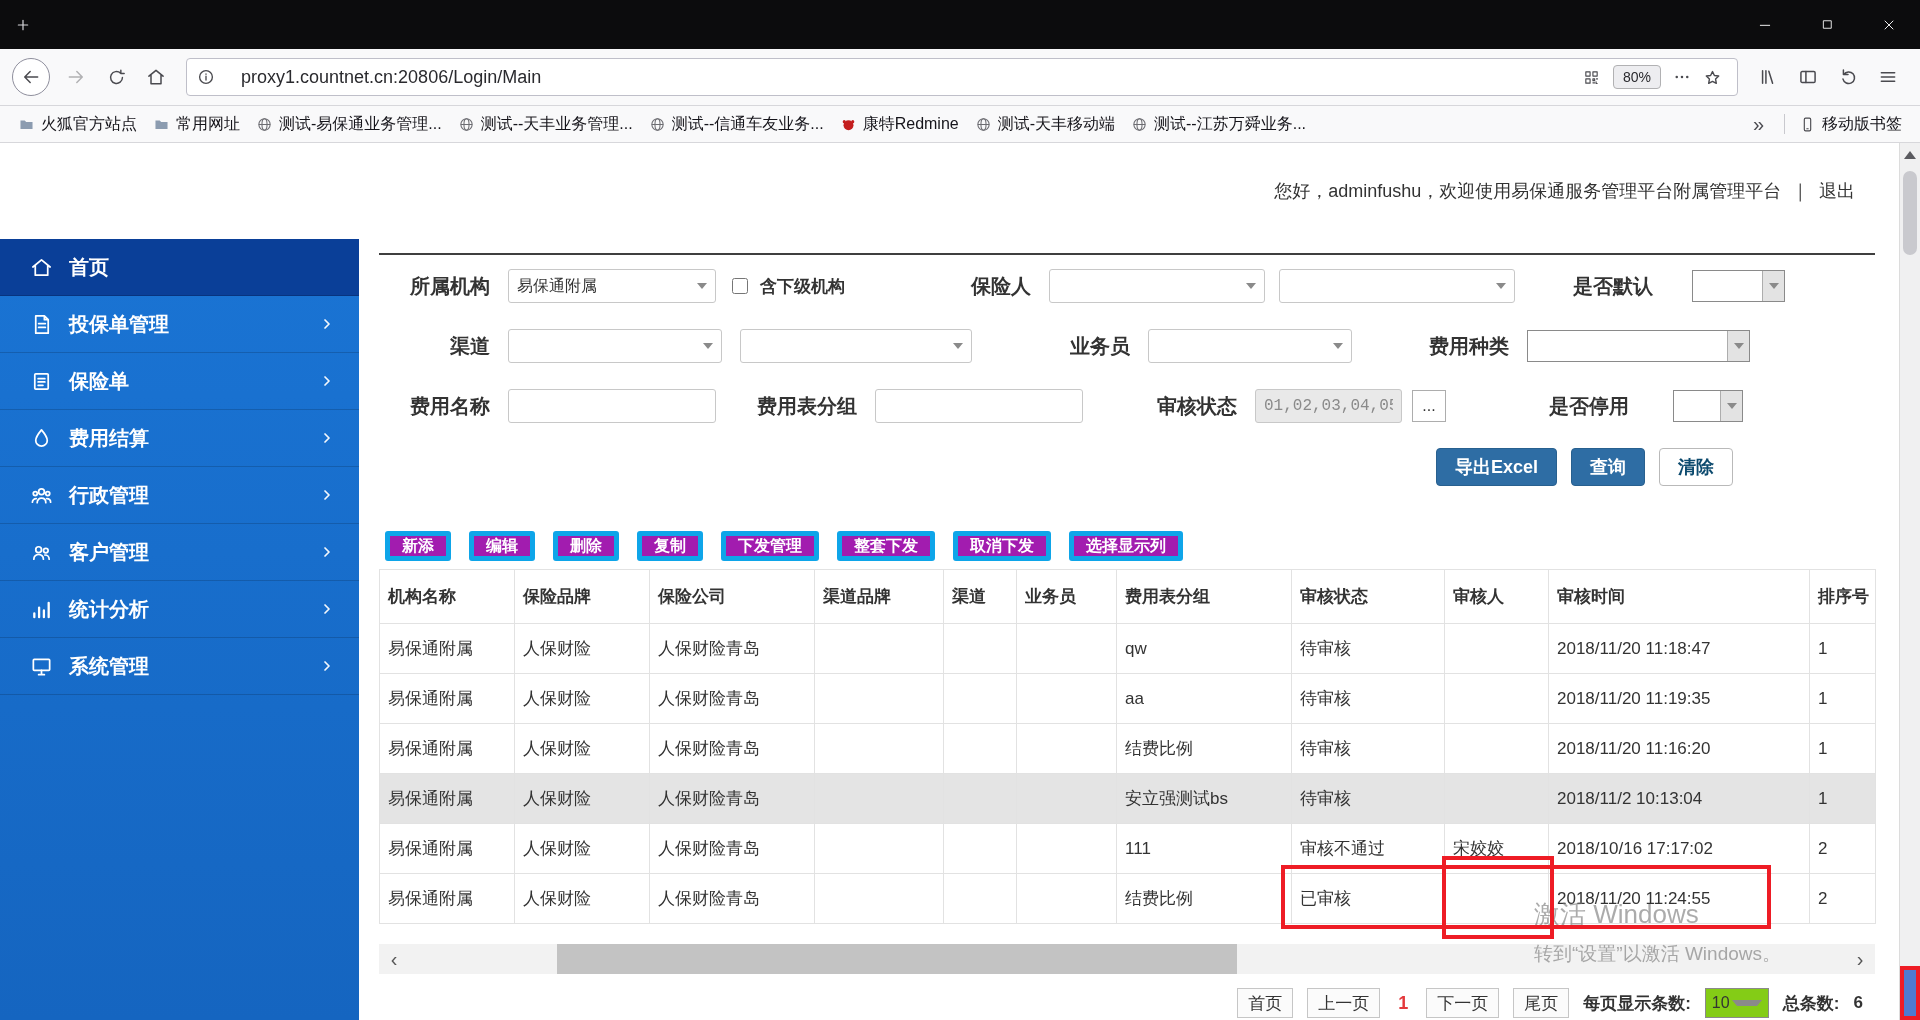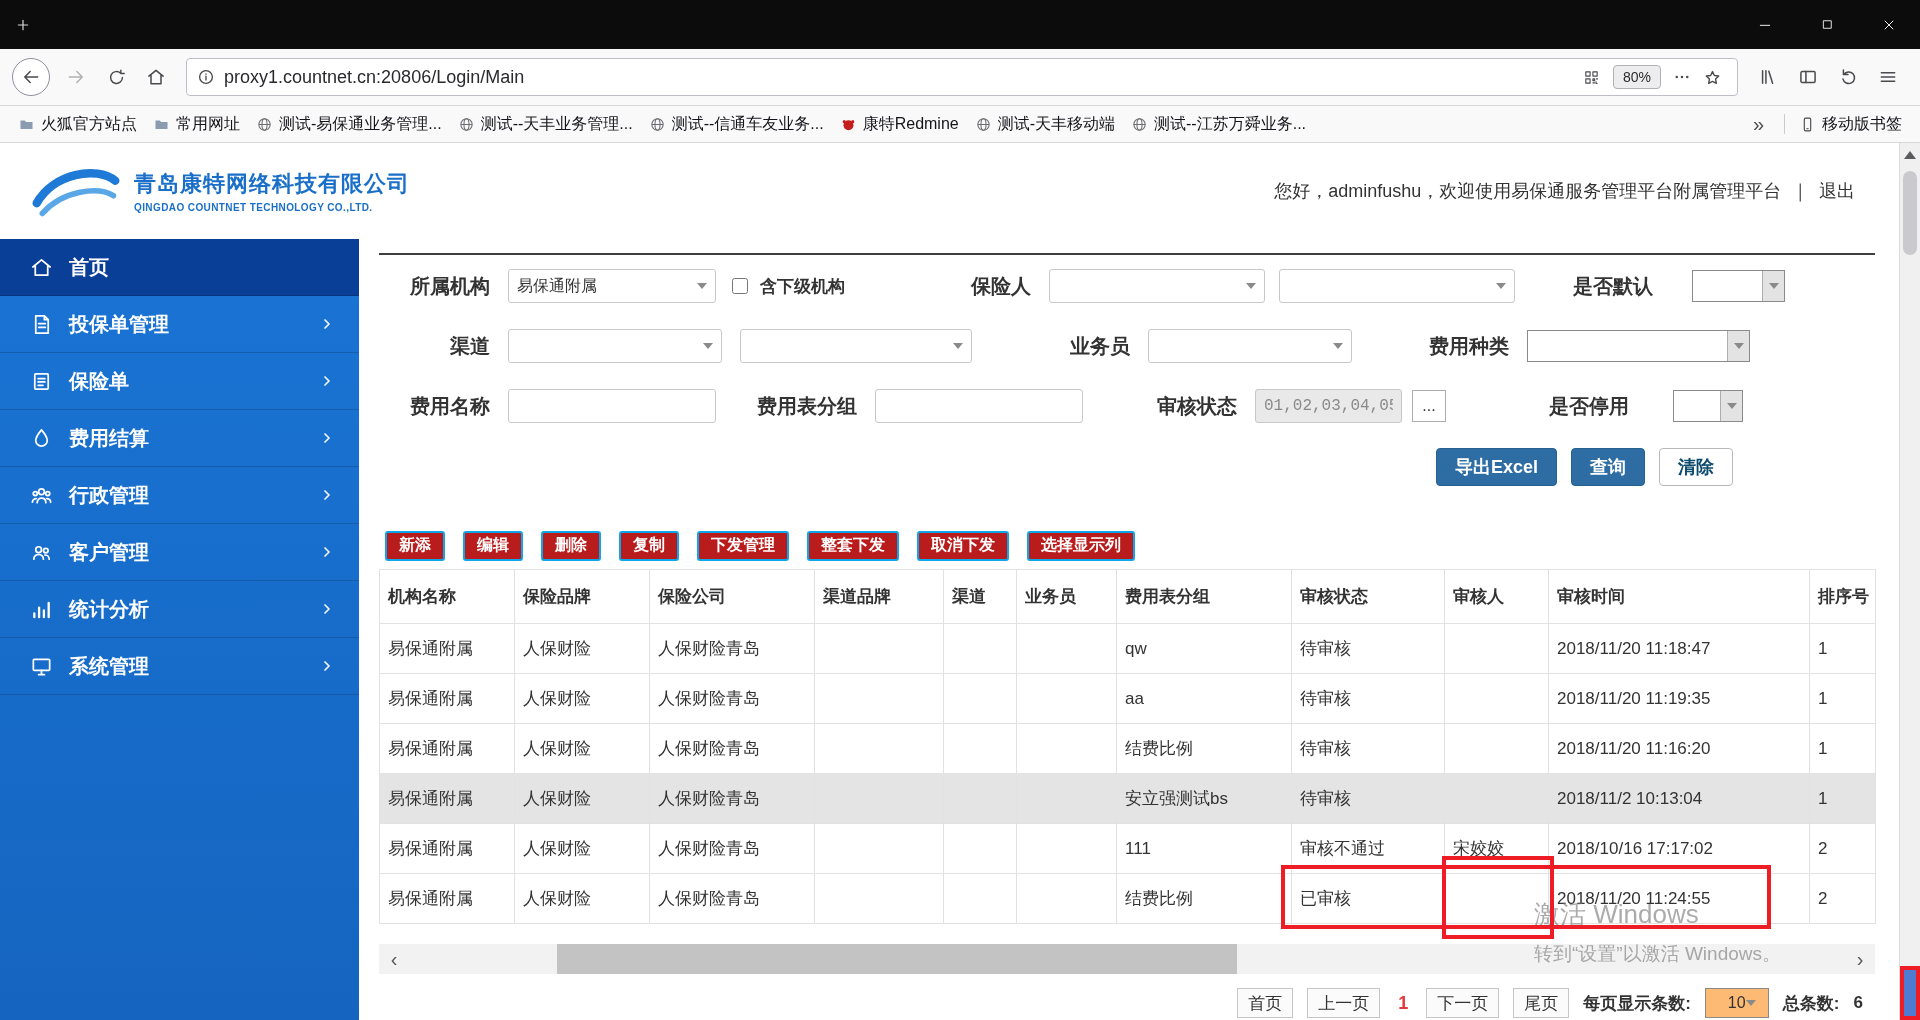--- a/index.html
+++ b/index.html
@@ -15,21 +15,21 @@
   .tab-close { color:#4a4a4f; }
   .newtab { width:46px; display:flex; align-items:center; justify-content:center; color:#d7d7db; }
   .tb-spacer { flex:1; }
   .winbtn { width:62px; display:flex; align-items:center; justify-content:center; color:#fff; }
 
   .toolbar { height:57px; background:#f9f9fa; border-bottom:1px solid #d7d7db; display:flex; align-items:center; padding:0 12px; }
   .nav-btn { width:40px; height:40px; display:flex; align-items:center; justify-content:center; color:#4a4a4f; flex:none; }
   .nav-btn.back { border:1px solid #8f8f9d; border-radius:50%; width:38px; height:38px; margin-right:6px; background:#fff; }
   .nav-btn.disabled { color:#b1b1b3; }
   .urlbar { flex:1; height:38px; background:#fff; border:1px solid #bfbfc9; border-radius:4px; margin:0 10px; display:flex; align-items:center; padding:0 10px; }
-  .url-text { flex:1; font-size:18px; color:#2a2a2e; margin-left:9px; white-space:nowrap; overflow:hidden; }
+  .url-text { flex:1; font-size:18px; color:#2a2a2e; margin-left:26px; white-space:nowrap; overflow:hidden; }
   .urlbar .mini { width:30px; height:30px; display:flex; align-items:center; justify-content:center; color:#4a4a4f; flex:none; }
   .zoom-badge { border:1px solid #b1b1b3; background:#ededf0; border-radius:4px; font-size:14px; padding:3px 9px; margin:0 6px; color:#2a2a2e; }
 
   .bookmarks { height:37px; background:#f9f9fa; border-bottom:1px solid #d7d7db; display:flex; align-items:center; padding:0 10px; font-size:16px; color:#15141a; }
   .bm-item { display:flex; align-items:center; padding:3px 8px; border-radius:3px; white-space:nowrap; }
   .bm-item .bm-label { margin-left:6px; }
   .bm-overflow { margin-left:auto; font-size:20px; color:#4a4a4f; padding:0 14px; }
   .bm-divider { width:1px; height:20px; background:#c9c9ce; margin:0 6px; }
 
   
@@ -73,39 +73,39 @@
   .ro { background:#e9e9e9; color:#8a8a8a; }
   .dots-btn { height:32px; width:34px; border:1px solid #adadad; background:#fff; font-size:16px; color:#333; flex:none; }
   .cb { width:16px; height:16px; flex:none; }
 
   .form-actions { margin:24px 166px 0 0; height:38px; display:flex; justify-content:flex-end; align-items:center; gap:14px; }
   .btn { height:38px; border-radius:4px; font-size:18px; font-weight:700; padding:0 18px; font-family:inherit; cursor:pointer; }
   .btn-primary { background:#2e6da4; border:1px solid #28608f; color:#fff; }
   .btn-light { background:#fff; border:1px solid #b9b9b9; color:#0c4a6e; }
 
   .grid-toolbar { margin:44px 0 0 26px; height:31px; display:flex; align-items:center; }
-  .tbtn { height:30px; background:#b91c1c; border:2px solid #0ea5e9; border-radius:3px; color:#fff; font-size:16px; font-weight:700; padding:0 12px; margin-right:18px; font-family:inherit; cursor:pointer; }
+  .tbtn { height:30px; background:#a21caf; border:5px solid #0ea5e9; border-radius:3px; color:#fff; font-size:16px; font-weight:700; padding:0 12px; margin-right:18px; font-family:inherit; cursor:pointer; }
 
   .table-wrap { margin:8px 0 0 20px; }
   table.grid { border-collapse:collapse; table-layout:fixed; width:1496px; font-size:17px; color:#333; }
   table.grid th, table.grid td { border:1px solid #e2e2e2; padding:0 8px; text-align:left; white-space:nowrap; overflow:hidden; }
   table.grid th { height:54px; font-weight:700; background:#fff; }
   table.grid td { height:50px; background:#fff; }
   tr.selected td { background:#e4e4e4; }
 
   .hscroll { margin:20px 0 0 20px; width:1496px; height:30px; background:#f2f2f2; position:relative; }
   .hs-arrow { position:absolute; top:0; width:30px; height:30px; display:flex; align-items:center; justify-content:center; color:#555; font-size:20px; }
   .hs-left { left:0; } .hs-right { right:0; }
   .hs-thumb { position:absolute; left:178px; top:0; width:680px; height:30px; background:#c3c3c3; }
 
   .pagination { margin:13px 36px 0 0; height:32px; display:flex; justify-content:flex-end; align-items:center; gap:14px; font-size:17px; }
   .pg-btn { border:1px solid #c6c6c6; background:#fbfbfb; height:30px; padding:0 10px; display:flex; align-items:center; color:#333; cursor:pointer; }
   .pg-current { color:#e4393c; font-weight:700; font-size:18px; margin:0 4px; }
   .pg-label { font-weight:700; }
-  .pg-select { width:64px; height:30px; border:1px solid #8a8a8a; background:#fdba74; display:flex; align-items:center; padding:0 22px; }
+  .pg-select { width:64px; height:30px; border:1px solid #8a8a8a; background:#84cc16; display:flex; align-items:center; padding:0 6px; }
   .pg-select span { flex:1; font-size:16px; }
 
   .watermark { position:absolute; left:1175px; top:658px; color:rgba(120,120,120,.62); z-index:4; pointer-events:none; }
   .wm1 { font-size:26px; }
   .wm2 { font-size:19px; margin-top:9px; }
 
   .annot { position:absolute; border:4px solid #ee1c25; z-index:6; pointer-events:none; }
   .annot-wide { left:922px; top:626px; width:490px; height:64px; }
   .annot-tall { left:1083px; top:617px; width:112px; height:83px; }
 </style>
@@ -277,30 +277,20 @@
         <path d="M11 18h2"></path>
       </svg>
     <span class="bm-label">移动版书签</span>
   </div>
 </div>
 
 <div class="page">
   <div class="page-inner">
 
     <div class="site-header">
-      <div class="logo">
-        <svg width="96" height="58" viewBox="0 0 100 62" fill="none">
-          <path d="M8 44 C26 12 72 4 92 20" stroke="#1e7ad6" stroke-width="9" stroke-linecap="round"></path>
-          <path d="M14 55 C36 30 74 26 90 36" stroke="#5aa7e8" stroke-width="6" stroke-linecap="round"></path>
-        </svg>
-        <div class="logo-text">
-          <div class="company-cn">青岛康特网络科技有限公司</div>
-          <div class="company-en">QINGDAO COUNTNET TECHNOLOGY CO.,LTD.</div>
-        </div>
-      </div>
       <div class="header-right">
         <span>您好，adminfushu，欢迎使用易保通服务管理平台附属管理平台</span>
         <span>｜</span>
         <span class="logout-link">退出</span>
       </div>
     </div>
 
     <div class="page-body">
 
       <aside class="sidebar">

